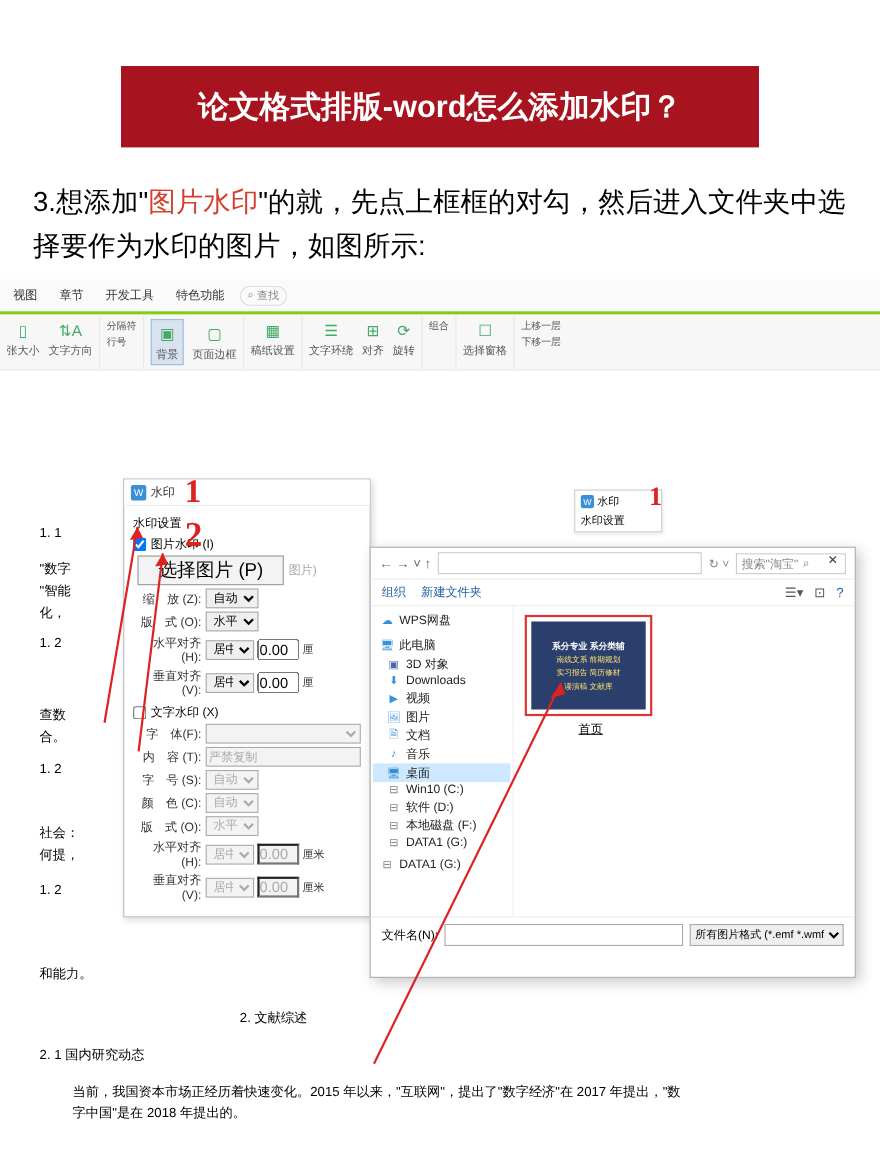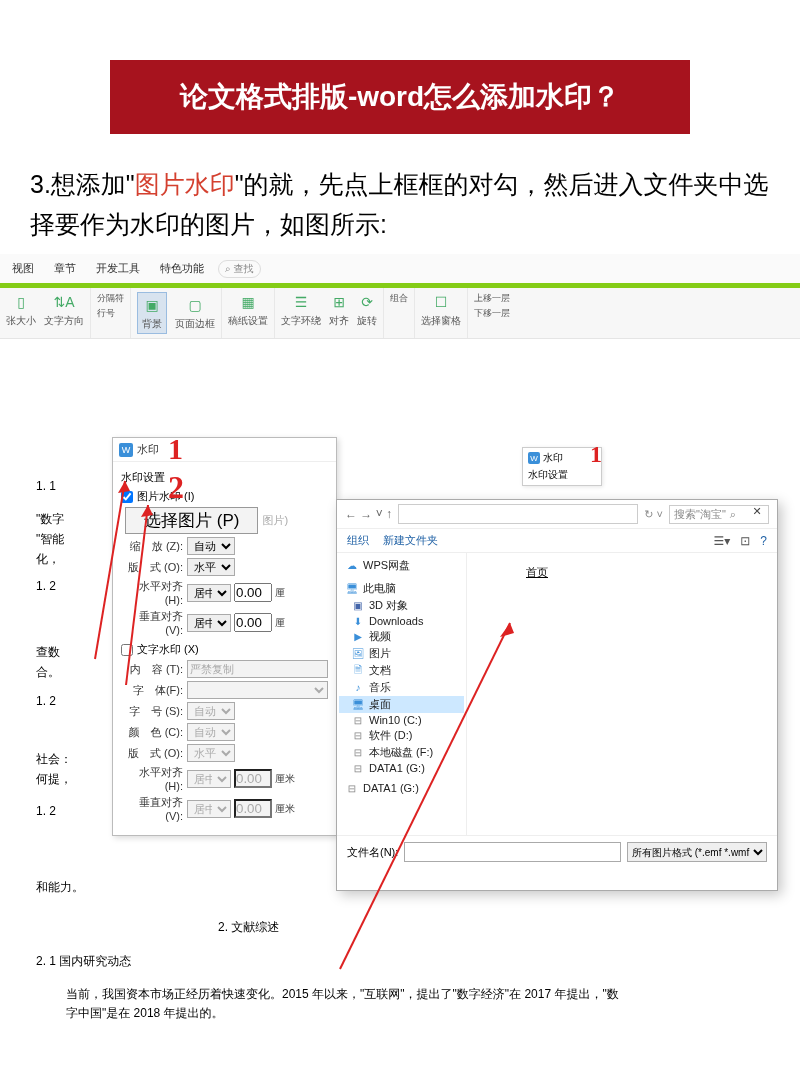--- a/index.html
+++ b/index.html
@@ -1,21 +1,21 @@
 <!DOCTYPE html>
 <html><head>
 <meta charset="utf-8">
 <style>
   * { box-sizing: border-box; margin: 0; padding: 0; }
   body { font-family: "Microsoft YaHei", Arial, sans-serif; background: #fff; width: 800px; height: 1067px; position: relative; overflow: hidden; }
   .title-banner { background: #a7131e; color: #fff; font-size: 28px; font-weight: bold; padding: 18px 24px; margin: 60px 110px 0 110px; text-align: center; }
   .instruction { font-size: 25px; margin: 30px 30px 10px 30px; line-height: 1.6; }
   .instruction .hl { color: #d4402f; }
   .app-chrome { position: relative; margin-top: 8px; }
-  .app-tabs { display: flex; align-items: center; gap: 8px; font-size: 11px; color: #333; padding: 4px 6px; border-bottom: 5px solid #84cc16; background: #fafafa; }
+  .app-tabs { display: flex; align-items: center; gap: 8px; font-size: 11px; color: #333; padding: 4px 6px; border-bottom: 3px solid #84cc16; background: #fafafa; }
   .app-tabs .tab { padding: 3px 6px; }
   .app-tabs .search { display: flex; align-items: center; gap: 3px; border: 1px solid #ddd; border-radius: 10px; padding: 1px 6px; font-size: 10px; color: #888; }
   .ribbon { display: flex; align-items: stretch; gap: 0; font-size: 10px; color: #555; background: #f7f7f7; border-bottom: 1px solid #e5e5e5; }
   .rgroup { display: flex; flex-direction: column; align-items: center; padding: 4px 6px; border-right: 1px solid #e8e8e8; }
   .rgroup .small { display: flex; flex-direction: column; gap: 2px; font-size: 9px; color: #555; }
   .rgroup .big { display: flex; align-items: center; gap: 8px; }
   .rgroup .big .item { display: flex; flex-direction: column; align-items: center; gap: 2px; }
   .ico { width: 20px; height: 20px; display: flex; align-items: center; justify-content: center; font-size: 14px; color: #4a6; }
   .ribbon-active { background: #d8e3ef; border: 1px solid #9abce0; }
   .doc-area { position: relative; background: #fff; margin-top: 0; height: 740px; }
@@ -228,29 +228,29 @@
               <input class="num" value="0.00" style="">
               <span class="unit">厘</span>
             </span>
           </div>
 
         <div class="wm-row" style="margin-top:6px;">
           <input type="checkbox" style="">
           <span>文字水印 (X)</span>
         </div>
         <div class="wm-row wm-disabled">
+            <span class="lbl">字　体(F):</span>
+            <span class="ctl">
+              <select style="width:100%;"><option></option></select>
+            </span>
+          </div>
+        <div class="wm-row wm-disabled">
             <span class="lbl">内　容 (T):</span>
             <span class="ctl">
               <input type="text" style="width: 100%;" value="严禁复制">
-            </span>
-          </div>
-        <div class="wm-row wm-disabled">
-            <span class="lbl">字　体(F):</span>
-            <span class="ctl">
-              <select style="width:100%;"><option></option></select>
             </span>
           </div>
         <div class="wm-row wm-disabled">
             <span class="lbl">字　号 (S):</span>
             <span class="ctl">
               <select><option>自动</option></select>
             </span>
           </div>
         <div class="wm-row wm-disabled">
             <span class="lbl">颜　色 (C):</span>
@@ -381,20 +381,28 @@
               <span>DATA1 (G:)</span>
             </div>
           <div style="height:6px;"></div>
           <div class="node top">
               <span class="ficon" style="color:#888;">⊟</span>
               <span>DATA1 (G:)</span>
             </div>
         </div>
         <div class="fp-main">
           <div class="fp-thumb-wrap">
+            <div class="fp-thumb-sel">
+              <div class="fp-thumb">
+                <div class="fp-thumb-title">系分专业 系分类辅</div>
+                <div>南线文系 前期规划</div>
+                <div>实习报告 简历修材</div>
+                <div>读演稿 文献库</div>
+              </div>
+            </div>
             <div class="fp-thumb-name">首页</div>
           </div>
         </div>
       </div>
       <div class="fp-bottom">
         <div class="fp-filename">
           <span>文件名(N):</span>
           <span class="fnbox"></span>
           <select><option>所有图片格式 (*.emf *.wmf *.jp</option></select>
         </div>

